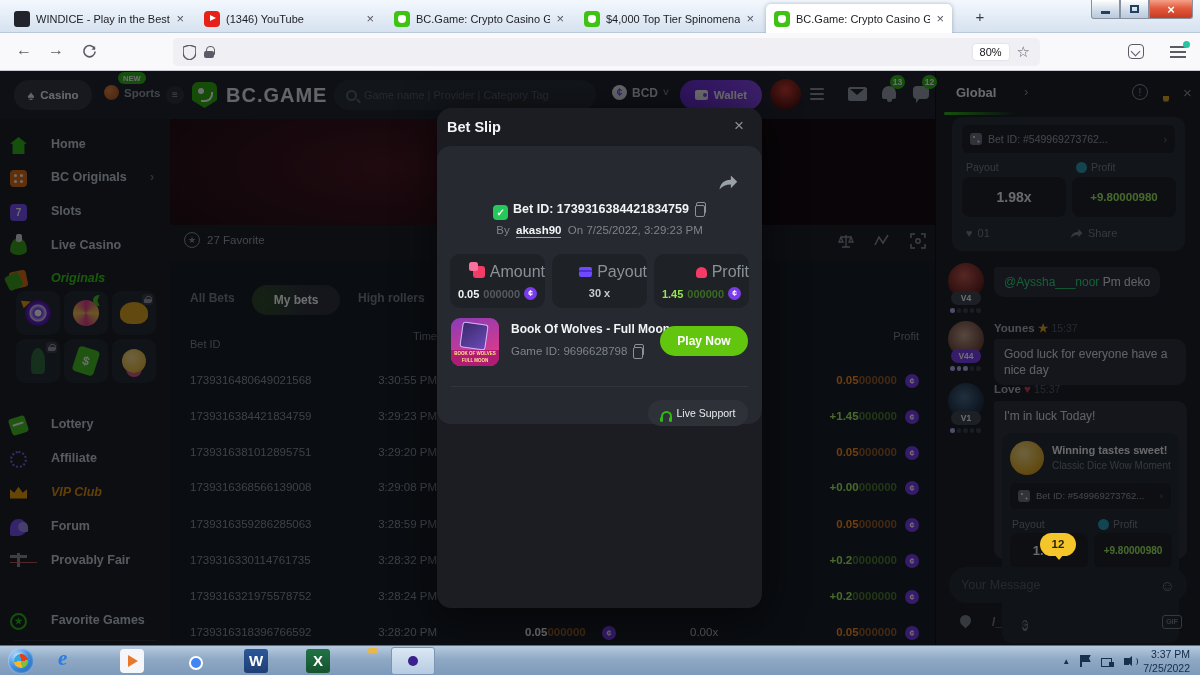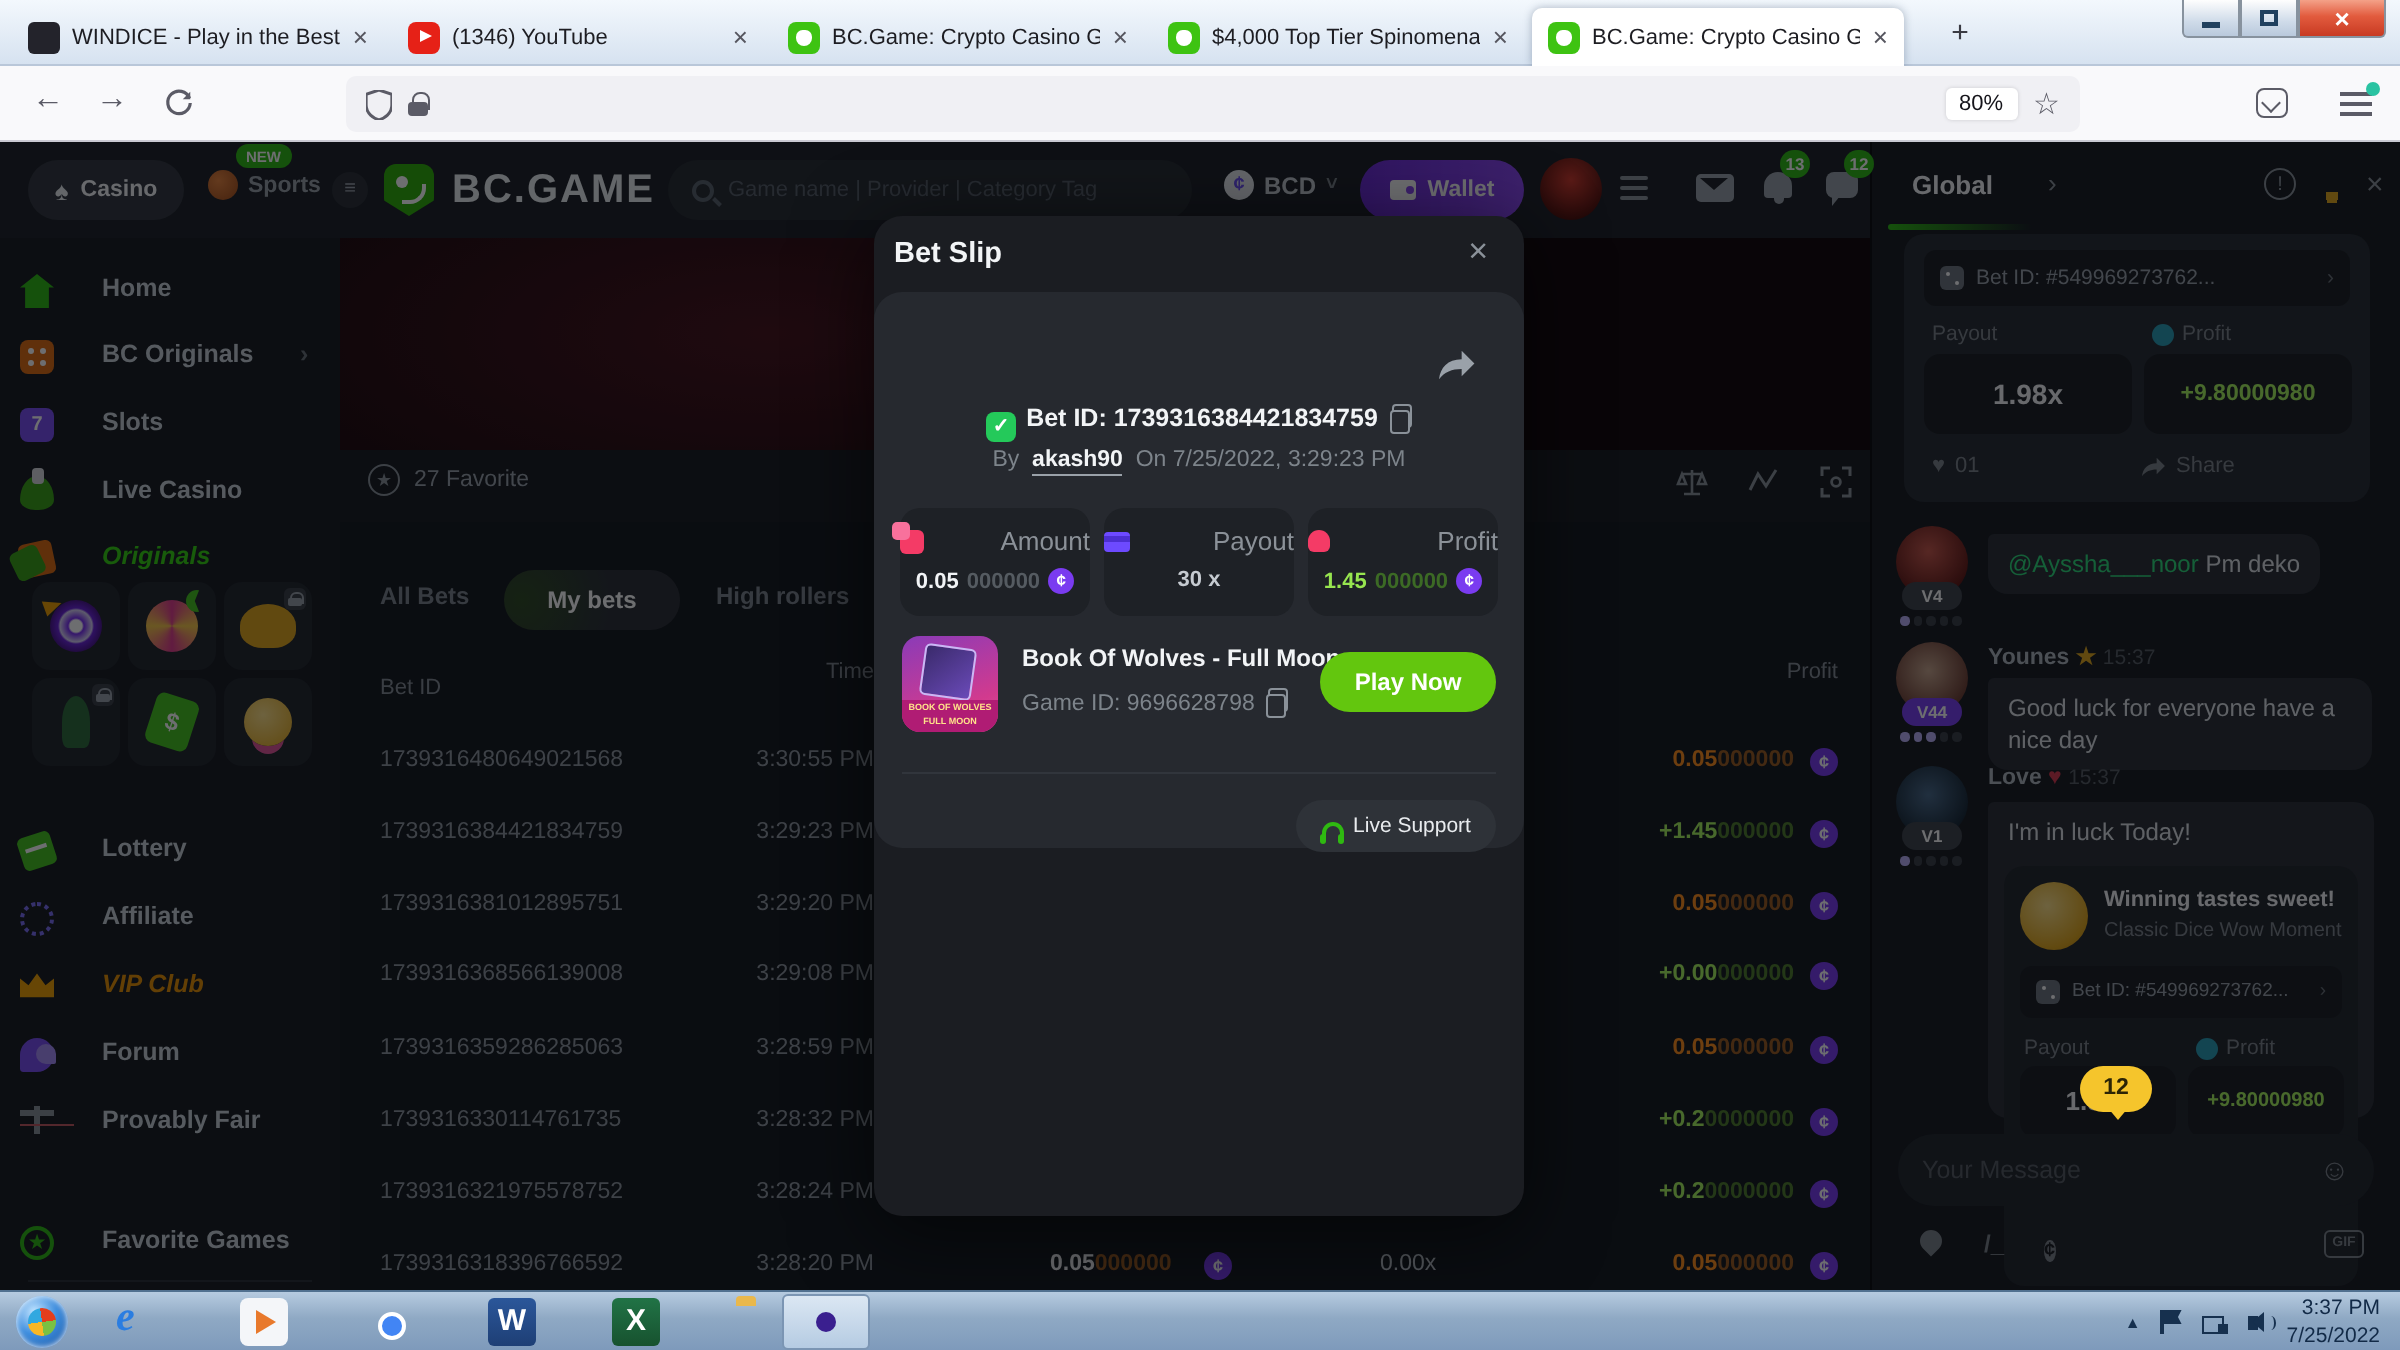--- a/index.html
+++ b/index.html
@@ -190,21 +190,21 @@
   .m-share{position:absolute;right:24px;top:28px}
   .m-betid{position:absolute;left:0;top:56px;width:325px;text-align:center;color:#f2f4f6;font-size:12.5px;font-weight:bold}
   .vshield{display:inline-block;width:15px;height:15px;background:#24c95a;border-radius:4px;color:#fff;font-size:10px;line-height:15px;vertical-align:-3px;margin-right:5px}
   .copyic{display:inline-block;width:11px;height:13px;position:relative;vertical-align:-2px;margin-left:6px}
   .copyic::before{content:"";position:absolute;right:0;top:0;width:8px;height:10px;border:1.5px solid #8a9199;border-radius:2px}
   .copyic::after{content:"";position:absolute;left:0;top:3px;width:8px;height:10px;border:1.5px solid #8a9199;border-radius:2px;background:#26292f}
   .m-byline{position:absolute;left:0;top:78px;width:325px;text-align:center;color:#7d848b;font-size:11.5px}
   .m-byline b{color:#f2f4f6;border-bottom:1px solid #9aa1a9;padding-bottom:1px}
   .statrow{position:absolute;left:13px;top:108px;width:299px;display:flex;gap:7px}
   .stat{flex:1;height:54px;background:#1e2126;border-radius:10px;position:relative;text-align:center}
-  .stat .slabel{margin-top:9px;font-size:13px;color:#8b9198;display:flex;align-items:center;justify-content:space-between;gap:5px}
+  .stat .slabel{margin-top:9px;font-size:16px;color:#8b9198;display:flex;align-items:center;justify-content:flex-end;gap:5px}
   .stat .sval{margin-top:6px;font-size:11px;font-weight:bold;color:#f2f4f6;display:flex;align-items:center;justify-content:center;gap:4px}
   .sval .dimpart{color:#555b61}
   .sval.green{color:#97e54f}
   .sval.green .dimpart{color:#3c6a25}
   .mcoin{width:13px;height:13px;border-radius:50%;background:#7a3bf0;color:#fff;font-size:8.5px;font-weight:bold;text-align:center;line-height:13px}
   .amdice{width:12px;height:12px;background:#f43b66;border-radius:3px;position:relative}
   .amdice::after{content:"";position:absolute;left:-4px;top:-4px;width:9px;height:9px;background:#f8719c;border-radius:2.5px}
   .paycard{width:13px;height:10px;background:#6d4aff;border-radius:2px;position:relative}
   .paycard::after{content:"";position:absolute;left:0;top:2.5px;width:13px;height:2.5px;background:#4c2fd1}
   .profico{width:11px;height:11px;background:#f43b66;border-radius:50% 50% 3px 3px}

